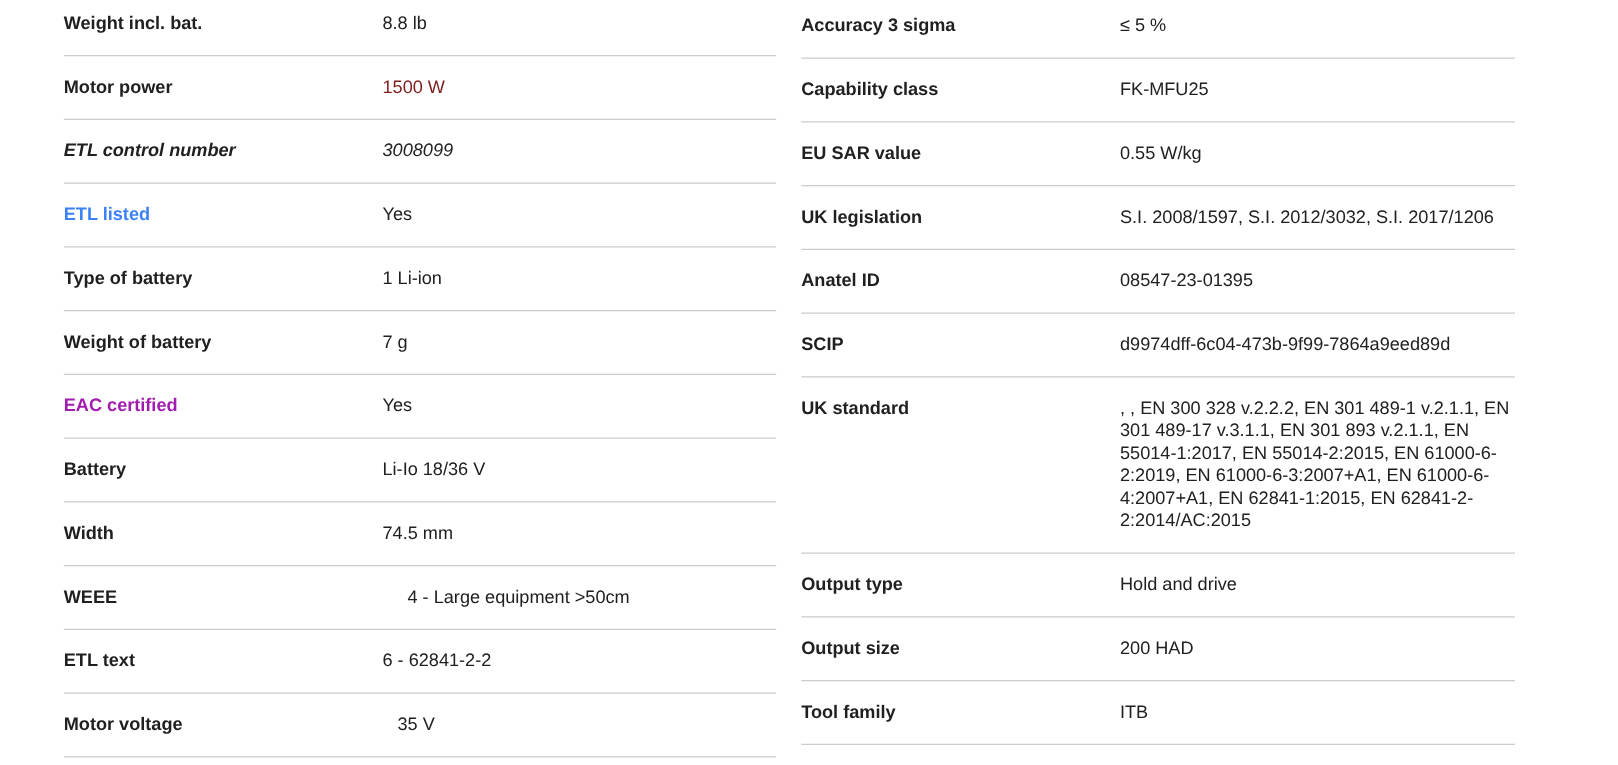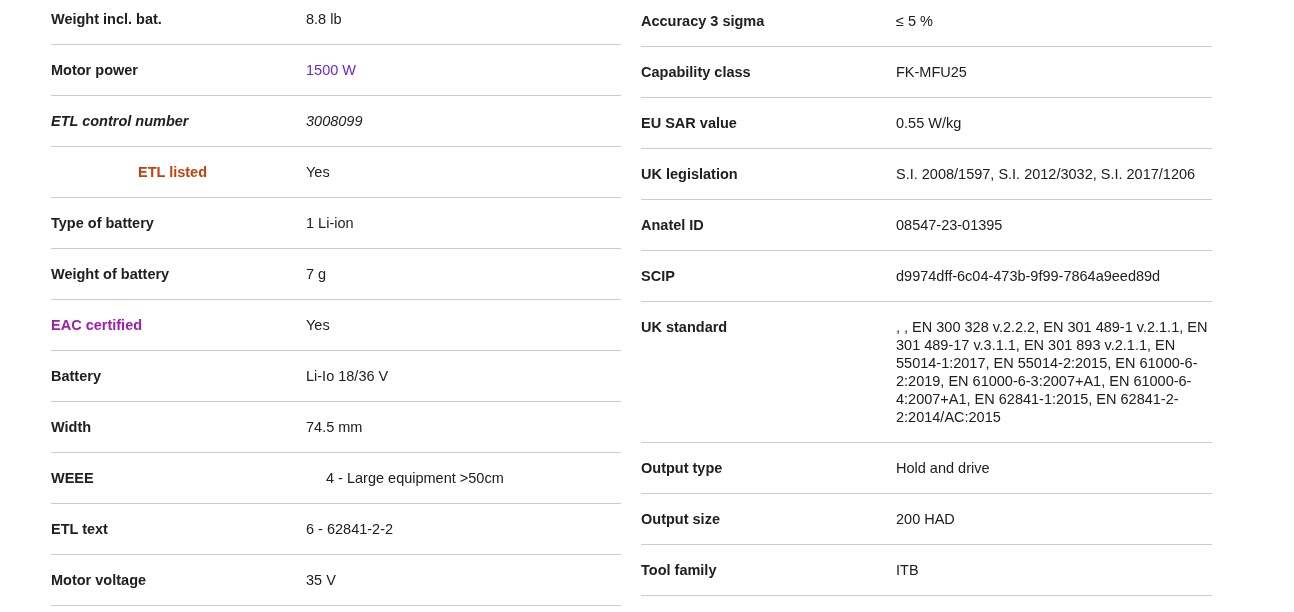--- a/index.html
+++ b/index.html
@@ -50,30 +50,30 @@
 
 <div class="page">
   <section class="spec-table left">
   <div class="spec-row" style="border-bottom-color: rgb(204, 204, 204);">
     <div class="spec-label" style="color: rgb(32, 32, 32);">Weight incl. bat.</div>
     <div class="spec-value" style="color: rgb(32, 32, 32);">8.8 lb</div>
   </div>
 
   <div class="spec-row" style="border-bottom-color: rgb(204, 204, 204);">
     <div class="spec-label" style="color: rgb(32, 32, 32);">Motor power</div>
-    <div class="spec-value" style="color: #6d28d9;">1500 W</div>
+    <div class="spec-value" style="color: #7f1d1d;">1500 W</div>
   </div>
 
   <div class="spec-row" style="border-bottom-color: rgb(204, 204, 204); font-style: italic;">
     <div class="spec-label" style="color: rgb(32, 32, 32);">ETL control number</div>
     <div class="spec-value" style="color: rgb(32, 32, 32);">3008099</div>
   </div>
 
   <div class="spec-row" style="border-bottom-color: rgb(204, 204, 204);">
-    <div class="spec-label" style="color: #c2410c; text-align: center;">ETL listed</div>
+    <div class="spec-label" style="color: #3b82f6;">ETL listed</div>
     <div class="spec-value" style="color: rgb(32, 32, 32);">Yes</div>
   </div>
 
   <div class="spec-row" style="border-bottom-color: rgb(204, 204, 204);">
     <div class="spec-label" style="color: rgb(32, 32, 32);">Type of battery</div>
     <div class="spec-value" style="color: rgb(32, 32, 32);">1 Li-ion</div>
   </div>
 
   <div class="spec-row" style="border-bottom-color: rgb(204, 204, 204);">
     <div class="spec-label" style="color: rgb(32, 32, 32);">Weight of battery</div>
@@ -98,21 +98,21 @@
   <div class="spec-row" style="border-bottom-color: rgb(204, 204, 204); gap: 20px;">
     <div class="spec-label" style="color: rgb(32, 32, 32);">WEEE</div>
     <div class="spec-value" style="color: rgb(32, 32, 32);">4 - Large equipment &gt;50cm</div>
   </div>
 
   <div class="spec-row" style="border-bottom-color: rgb(204, 204, 204);">
     <div class="spec-label" style="color: rgb(32, 32, 32);">ETL text</div>
     <div class="spec-value" style="color: rgb(32, 32, 32);">6 - 62841-2-2</div>
   </div>
 
-  <div class="spec-row" style="border-bottom-color: rgb(204, 204, 204);">
+  <div class="spec-row" style="border-bottom-color: rgb(204, 204, 204); gap: 12px;">
     <div class="spec-label" style="color: rgb(32, 32, 32);">Motor voltage</div>
     <div class="spec-value" style="color: rgb(32, 32, 32);">35 V</div>
   </div>
 </section>
   <section class="spec-table right">
   <div class="spec-row" style="border-bottom-color: rgb(204, 204, 204);">
     <div class="spec-label" style="color: rgb(32, 32, 32);">Accuracy 3 sigma</div>
     <div class="spec-value" style="color: rgb(32, 32, 32);">≤ 5 %</div>
   </div>
 

